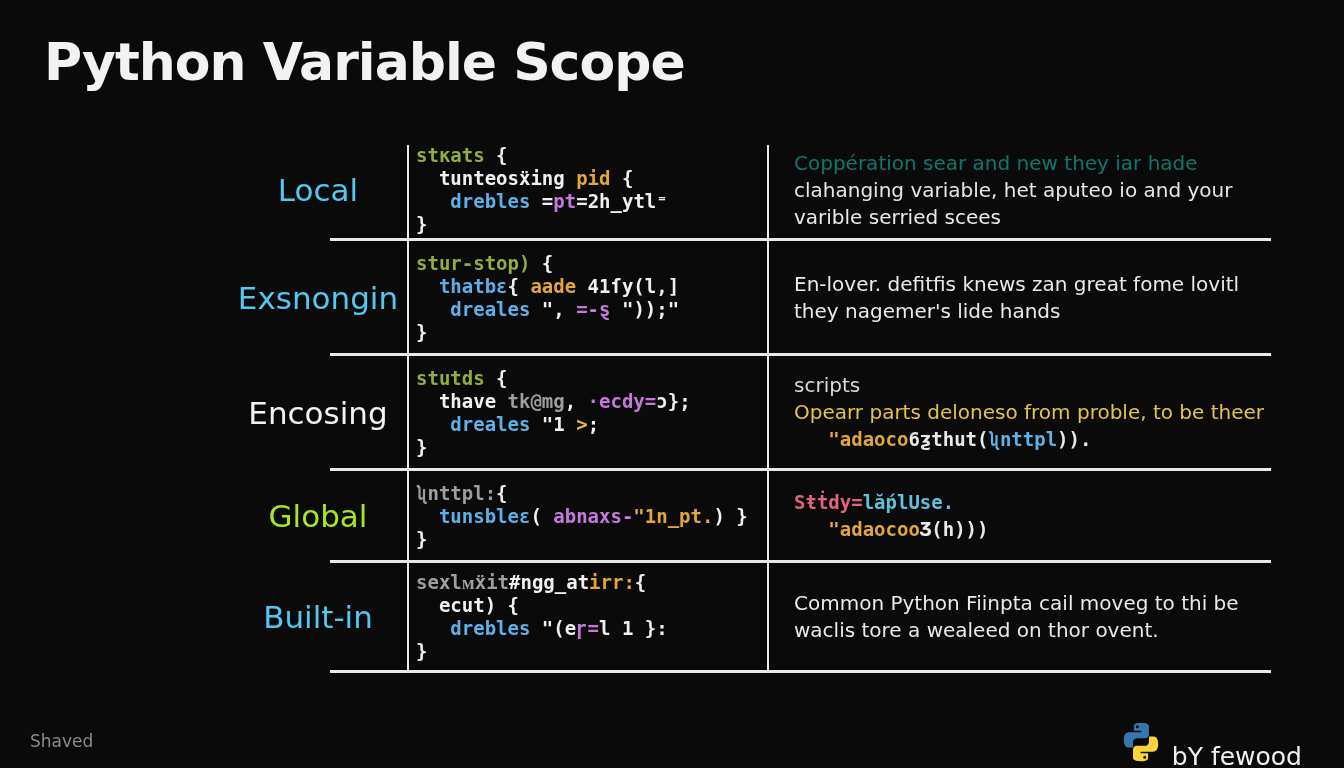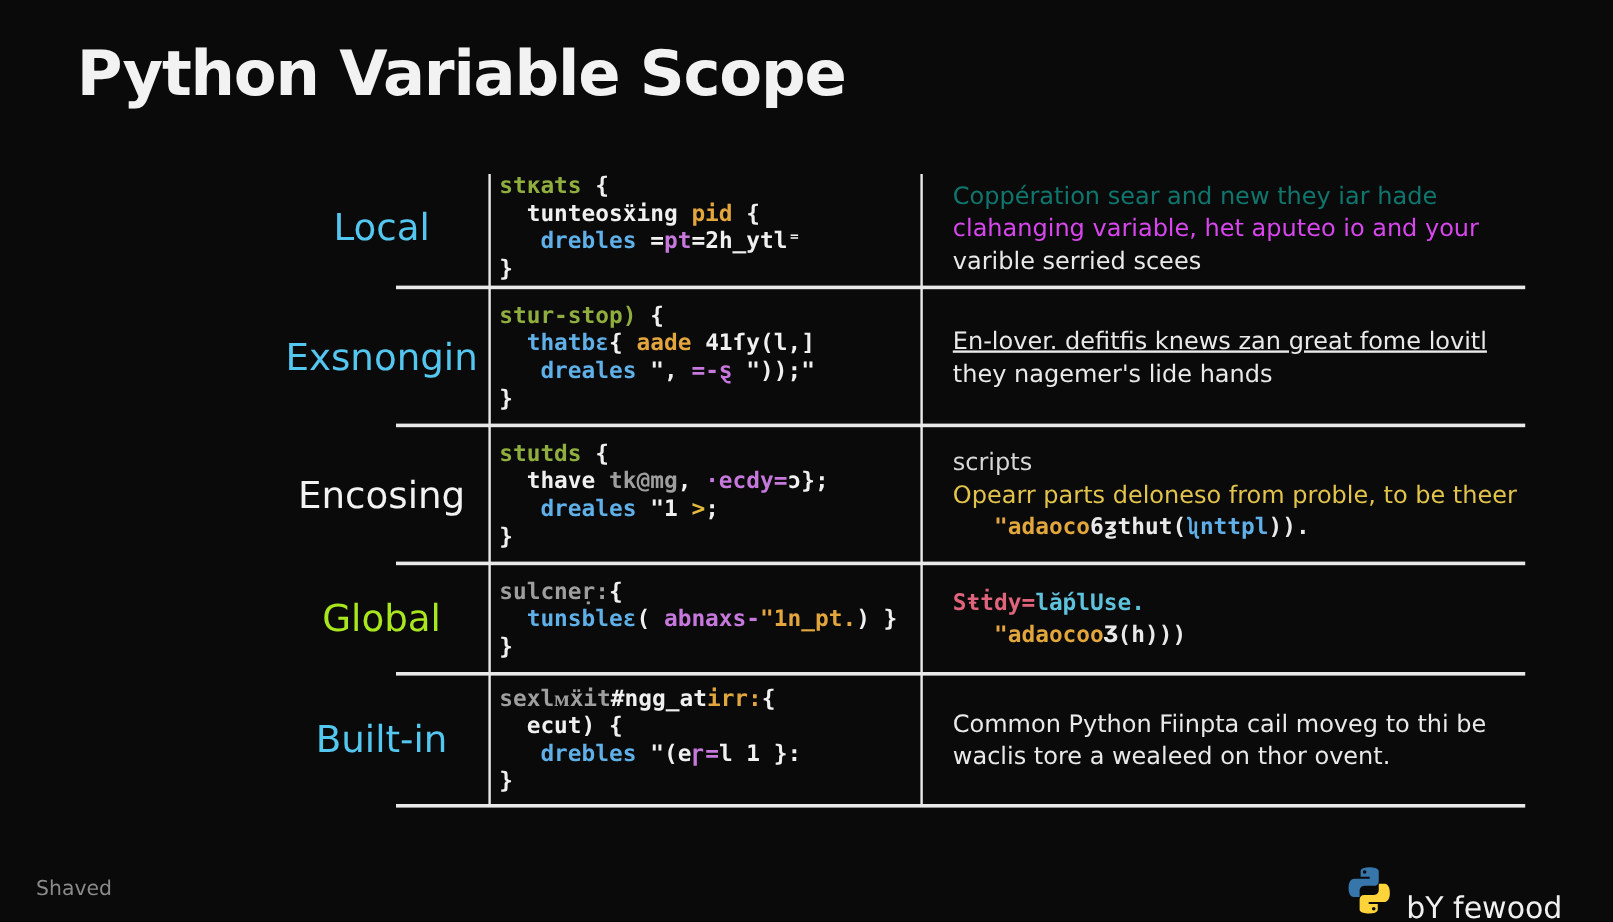--- a/index.html
+++ b/index.html
@@ -7,21 +7,21 @@
     --py-blue:#3776ab; --py-yellow:#ffd43b;
   }
   *{margin:0;padding:0;box-sizing:border-box;}
   html,body{background:#000;}
   .slide{
     position:relative;width:1344px;height:768px;background:var(--bg);
     overflow:hidden;font-family:"DejaVu Sans",sans-serif;
   }
   .title{
     position:absolute;left:44px;top:32px;
-    font-size:52px;font-weight:700;letter-spacing:-1px;color:var(--title);margin-left:20px;
+    font-size:52px;font-weight:700;letter-spacing:-1px;color:var(--title);
   }
   .table{position:absolute;left:0;top:140px;width:1271px;height:532px;}
   .vline{position:absolute;top:5px;height:527px;width:2px;background:var(--line);}
   .vline-1{left:407px;}
   .vline-2{left:767px;}
   .rows{position:relative;width:100%;height:100%;}
   .row{position:relative;display:grid;grid-template-columns:408px 360px auto;}
   .row:nth-child(1){height:100px;}
   .row:nth-child(2){height:115px;}
   .row:nth-child(3){height:115px;}
@@ -63,37 +63,37 @@
             <span style="color: rgb(84, 199, 240);">Local</span>
           </div>
           <div class="cell code-cell">
             <div class="code-line"><span style="color: rgb(143, 174, 62);">stκats</span><span style="color: rgb(240, 240, 240);"> {</span></div>
             <div class="code-line"><span style="color: rgb(240, 240, 240); text-align: right;">  tunteosẍing </span><span style="color: rgb(226, 166, 60);">pid</span><span style="color: rgb(240, 240, 240);"> {</span></div>
             <div class="code-line"><span style="color: rgb(95, 176, 232);">   drebles </span><span style="color: rgb(240, 240, 240);">=</span><span style="color: rgb(198, 120, 221);">pt</span><span style="color: rgb(240, 240, 240);">=2h_ytl⁼</span></div>
             <div class="code-line"><span style="color: rgb(240, 240, 240);">}</span></div>
           </div>
           <div class="cell desc-cell">
             <div class="desc-line"><span style="color: #0f766e;">Coppération sear and new they iar hade</span></div>
-            <div class="desc-line"><span style="color: #d946ef;">clahanging variable, het aputeo io and your</span></div>
+            <div class="desc-line"><span style="color: #e5e5e5;">clahanging variable, het aputeo io and your</span></div>
             <div class="desc-line"><span style="color: rgb(233, 233, 233);">varible serried scees</span></div>
           </div>
           <div class="hline"></div>
         </div>
         <div class="row">
           <div class="cell label-cell">
             <span style="color: rgb(84, 199, 240);">Exsnongin</span>
           </div>
           <div class="cell code-cell">
             <div class="code-line"><span style="color: rgb(143, 174, 62);">stur-stop)</span><span style="color: rgb(240, 240, 240);"> {</span></div>
             <div class="code-line"><span style="color: rgb(95, 176, 232);">  thatbε</span><span style="color: rgb(240, 240, 240);">{ </span><span style="color: rgb(226, 166, 60);">aade</span><span style="color: rgb(240, 240, 240);"> 41ſy(l,]</span></div>
             <div class="code-line"><span style="color: rgb(95, 176, 232);">   dreales </span><span style="color: rgb(240, 240, 240);">", </span><span style="color: rgb(198, 120, 221);">=-ȿ</span><span style="color: rgb(240, 240, 240);"> "));"</span></div>
             <div class="code-line"><span style="color: rgb(240, 240, 240);">}</span></div>
           </div>
           <div class="cell desc-cell">
-            <div class="desc-line"><span style="color: rgb(233, 233, 233); text-decoration: underline;">En-lover. defitfis knews zan great fome lovitl</span></div>
+            <div class="desc-line"><span style="color: rgb(233, 233, 233);">En-lover. defitfis knews zan great fome lovitl</span></div>
             <div class="desc-line"><span style="color: rgb(233, 233, 233);">they nagemer's lide hands</span></div>
           </div>
           <div class="hline"></div>
         </div>
         <div class="row">
           <div class="cell label-cell">
             <span style="color: rgb(242, 242, 242);">Encosing</span>
           </div>
           <div class="cell code-cell">
             <div class="code-line"><span style="color: rgb(143, 174, 62);">stutds</span><span style="color: rgb(240, 240, 240);"> {</span></div>
@@ -106,21 +106,21 @@
             <div class="desc-line"><span style="color: rgb(227, 196, 74);">Opearr parts deloneso from proble, to be theer</span></div>
             <div class="desc-line mono"><span style="color: rgb(226, 166, 60);">   "adaoco</span><span style="color: rgb(233, 233, 233);">6ƺthut(</span><span style="color: rgb(95, 176, 232);">ʯnttpl</span><span style="color: rgb(233, 233, 233);">)).</span></div>
           </div>
           <div class="hline"></div>
         </div>
         <div class="row">
           <div class="cell label-cell">
             <span style="color: rgb(168, 230, 29);">Global</span>
           </div>
           <div class="cell code-cell">
-            <div class="code-line"><span style="color: rgb(158, 158, 158);">sulcneṛ:</span><span style="color: rgb(240, 240, 240);">{</span></div>
+            <div class="code-line"><span style="color: rgb(158, 158, 158);">ʯnttpl:</span><span style="color: rgb(240, 240, 240);">{</span></div>
             <div class="code-line"><span style="color: rgb(95, 176, 232);">  tunsbleε</span><span style="color: rgb(240, 240, 240);">( </span><span style="color: rgb(198, 120, 221);">abnaxs-</span><span style="color: rgb(226, 166, 60);">"1n_pt.</span><span style="color: rgb(240, 240, 240);">) }</span></div>
             <div class="code-line"><span style="color: rgb(240, 240, 240);">}</span></div>
           </div>
           <div class="cell desc-cell">
             <div class="desc-line mono"><span style="color: rgb(224, 100, 124); margin-top: 28px;">Sŧṫdy=</span><span style="color: rgb(94, 194, 220);">lắplUse.</span></div>
             <div class="desc-line mono"><span style="color: rgb(226, 166, 60);">   "adaocoo</span><span style="color: rgb(233, 233, 233);">Ʒ(h)))</span></div>
           </div>
           <div class="hline"></div>
         </div>
         <div class="row">

